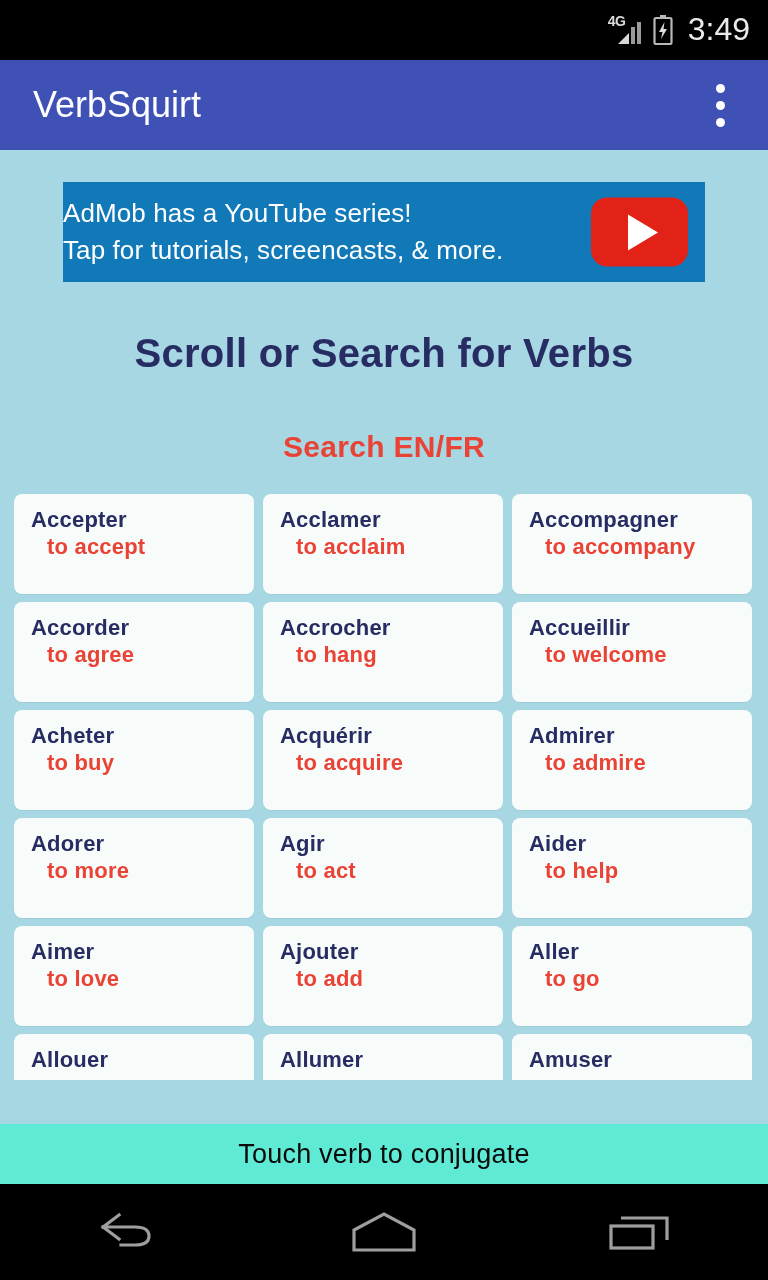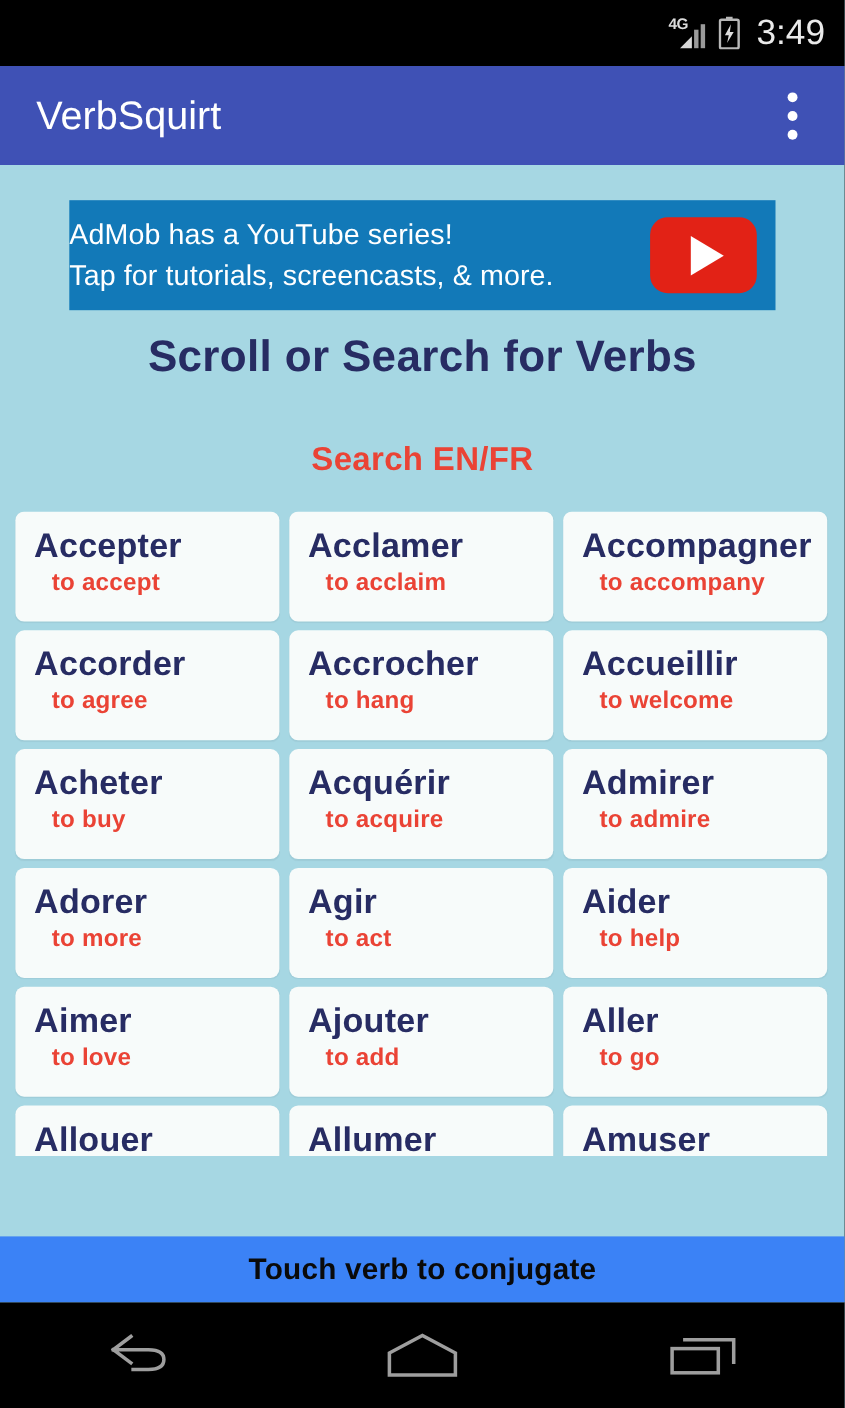--- a/index.html
+++ b/index.html
@@ -77,21 +77,21 @@
     border-left:30px solid #fff;
     border-top:18px solid transparent;
     border-bottom:18px solid transparent;
     margin-left:7px;
   }
 
   
   .heading {
     text-align:center; color:#272c63;
     font-size:40px; font-weight:bold;
-    margin-top:20px; letter-spacing:0.3px;
+    margin-top:49px; letter-spacing:0.3px;
   }
   .subheading {
     text-align:center; color:#ea4335;
     font-size:30px; font-weight:bold;
     margin-top:54px; letter-spacing:0.3px;
     cursor:pointer;
   }
 
   
   .grid-clip {
@@ -108,35 +108,35 @@
   .card {
     width:240px; height:100px;
     background:#f7fbfa;
     border-radius:8px;
     padding:12px 0 0 0;
     cursor:pointer;
     overflow:hidden;
     box-shadow:0 1px 1px rgba(0,0,0,0.05);
   }
   .card .fr {
-    color:#272c63; font-size:31px; font-weight:bold;
+    color:#272c63; font-size:22px; font-weight:bold;
     padding-left:17px; line-height:1.25; letter-spacing:0.2px;
   }
   .card .en {
     color:#ea4335; font-size:22px; font-weight:bold;
     padding-left:33px; margin-top:0; line-height:1.2; letter-spacing:0.2px;
   }
 
   
   .footer-hint {
     position:absolute; left:0; right:0; bottom:96px;
     height:60px;
     display:flex; align-items:center; justify-content:center;
-    background:#3b82f6;
-    color:#0a0a0a; font-size:27px; font-weight:bold;
+    background:#5eead4;
+    color:#0a0a0a; font-size:27px; font-weight:normal;
     letter-spacing:0.2px;
   }
 
   
   .navbar {
     position:absolute; left:0; right:0; bottom:0;
     height:96px; background:#000;
     display:flex; align-items:center; justify-content:space-around;
   }
   .navbtn { width:120px; height:96px; display:flex; align-items:center; justify-content:center; cursor:pointer; }

